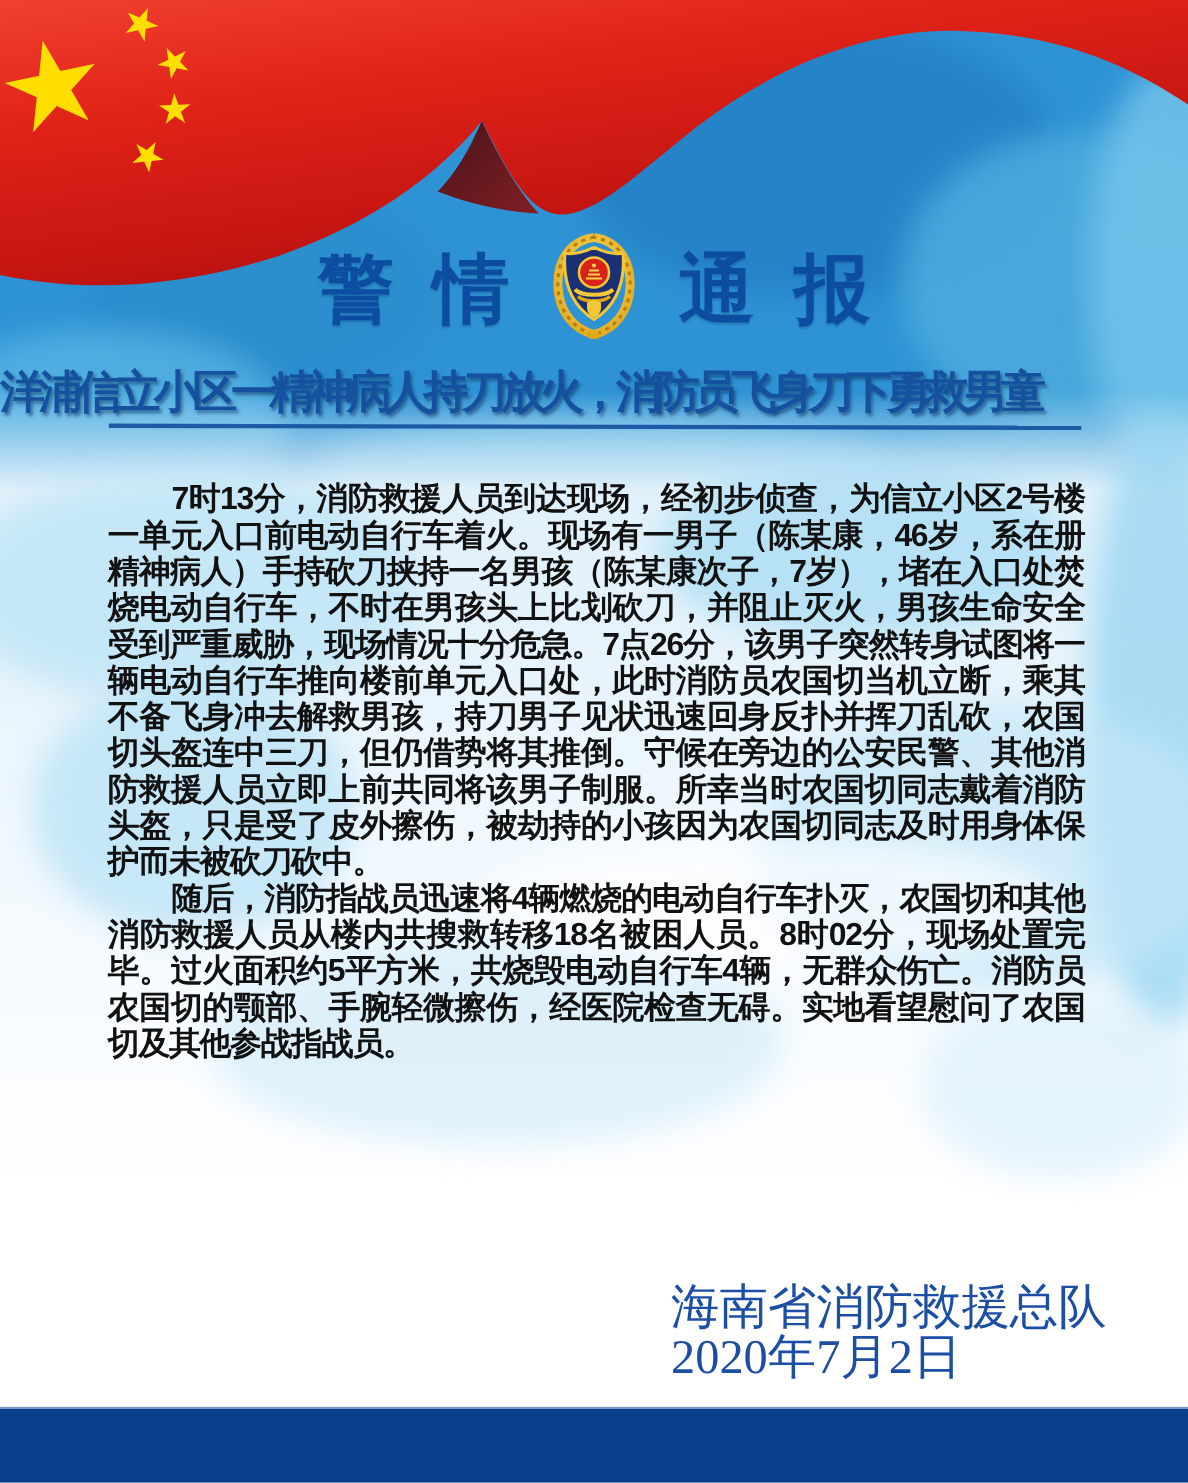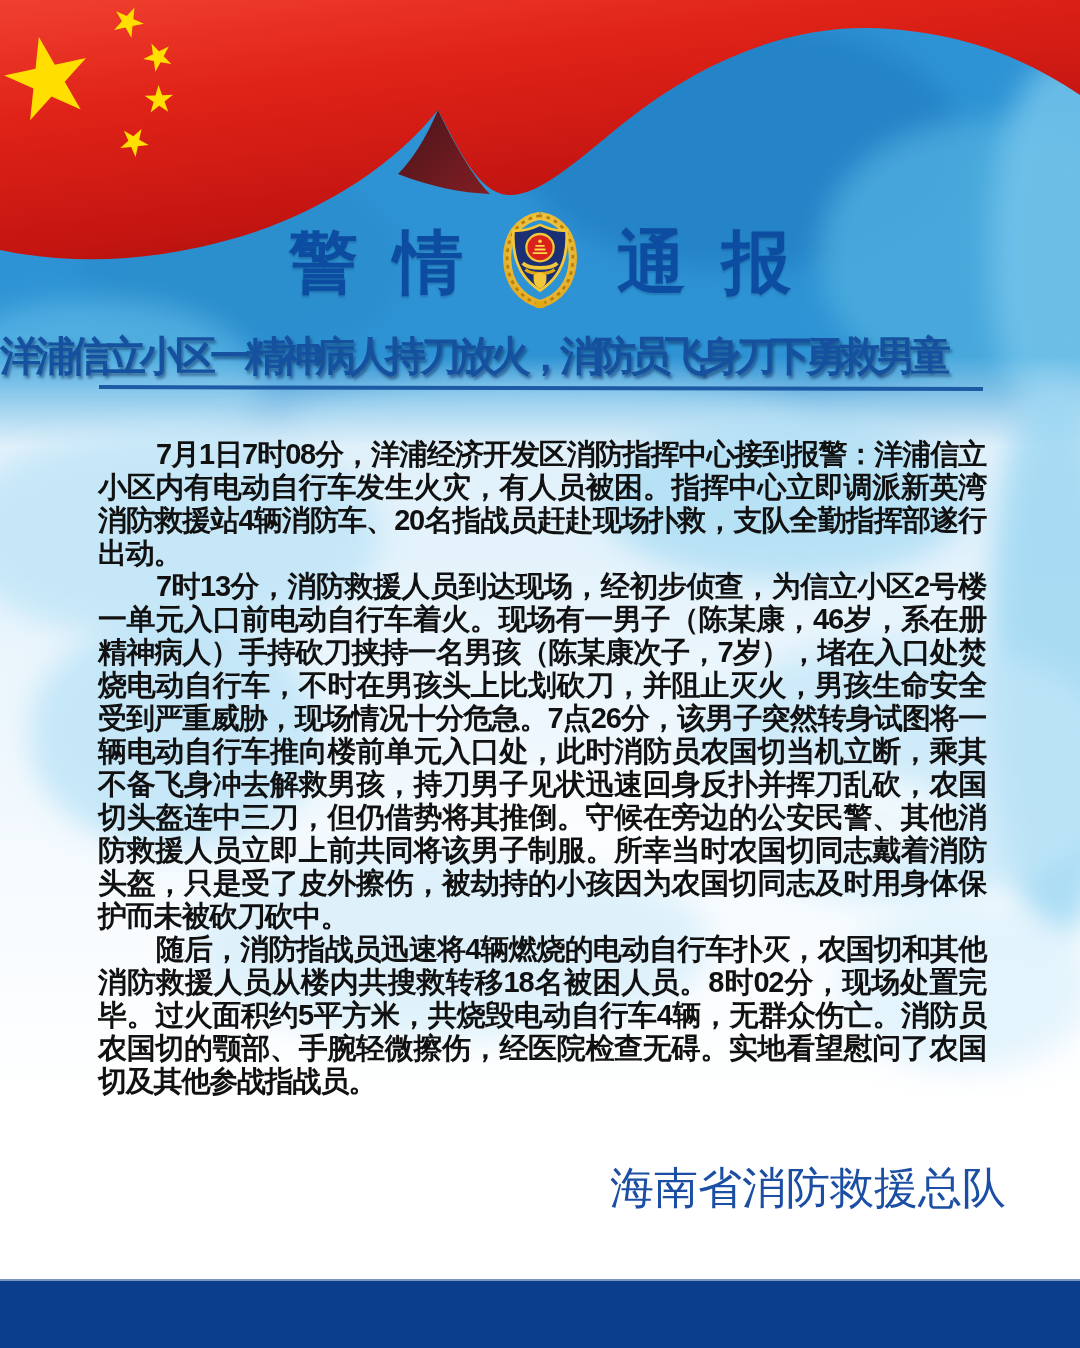--- a/index.html
+++ b/index.html
@@ -149,23 +149,23 @@
       <rect x="40" y="100" width="10" height="7" fill="#E0A812"></rect>
     </svg>
     <span class="ch">通</span>
     <span class="ch">报</span>
   </div>
 
   <div class="headline">洋浦信立小区一精神病人持刀放火，消防员飞身刀下勇救男童</div>
   <div class="headline-underline"></div>
 
   <div class="body-text">
-    <p>7月1日7时08分，洋浦经济开发区消防指挥中心接到报警：洋浦信立小区内有电动自行车发生火灾，有人员被困。指挥中心立即调派新英湾消防救援站4辆消防车、20名指战员赶赴现场扑救，支队全勤指挥部遂行出动。</p>
     <p>7时13分，消防救援人员到达现场，经初步侦查，为信立小区2号楼一单元入口前电动自行车着火。现场有一男子（陈某康，46岁，系在册精神病人）手持砍刀挟持一名男孩（陈某康次子，7岁），堵在入口处焚烧电动自行车，不时在男孩头上比划砍刀，并阻止灭火，男孩生命安全受到严重威胁，现场情况十分危急。7点26分，该男子突然转身试图将一辆电动自行车推向楼前单元入口处，此时消防员农国切当机立断，乘其不备飞身冲去解救男孩，持刀男子见状迅速回身反扑并挥刀乱砍，农国切头盔连中三刀，但仍借势将其推倒。守候在旁边的公安民警、其他消防救援人员立即上前共同将该男子制服。所幸当时农国切同志戴着消防头盔，只是受了皮外擦伤，被劫持的小孩因为农国切同志及时用身体保护而未被砍刀砍中。</p>
     <p>随后，消防指战员迅速将4辆燃烧的电动自行车扑灭，农国切和其他消防救援人员从楼内共搜救转移18名被困人员。8时02分，现场处置完毕。过火面积约5平方米，共烧毁电动自行车4辆，无群众伤亡。消防员农国切的颚部、手腕轻微擦伤，经医院检查无碍。实地看望慰问了农国切及其他参战指战员。</p>
   </div>
 
   <div class="signature">
     <div>海南省消防救援总队</div>
+    <div>2020年7月2日</div>
   </div>
 
   <div class="footer-bar"></div>
 </div>
 
 </body></html>

